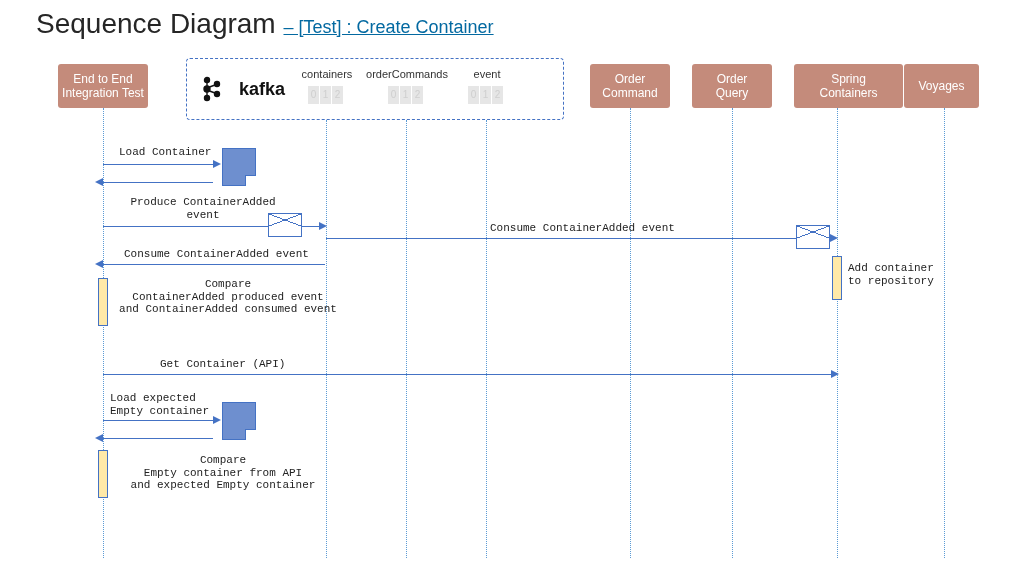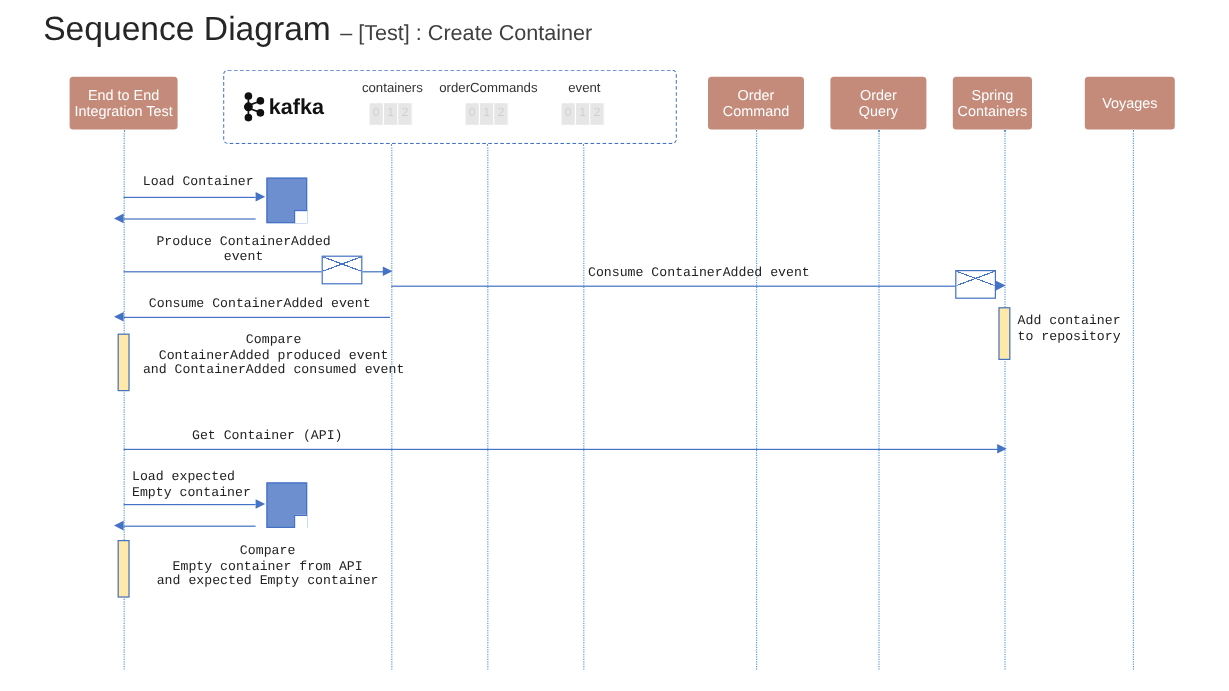--- a/index.html
+++ b/index.html
@@ -15,21 +15,22 @@
   .title {
     position: absolute;
     left: 36px;
     top: 8px;
     font-size: 28px;
     color: #262626;
   }
   .title .sub {
     font-size: 18px;
     font-weight: 400;
-    color: #404040;
+    color: #0369a1;
+    text-decoration: underline;
   }
   .participant {
     position: absolute;
     width: 90px;
     height: 44px;
     background: #c48b7b;
     color: #fff;
     font-size: 12px;
     display: flex;
     align-items: center;
@@ -52,21 +53,21 @@
     border-radius: 4px;
     background: #fff;
   }
   .kafka-logo {
     position: absolute;
     font-weight: 700;
     font-size: 18px;
     color: #111;
     display: flex;
     align-items: center;
-    gap: 2px;
+    gap: 17px;
   }
   .topic-label {
     position: absolute;
     font-size: 11px;
     color: #333;
     text-align: center;
   }
   .partitions {
     position: absolute;
     display: flex;
@@ -194,21 +195,21 @@
 </div>
 
 <div class="participant" style="left:590px;top:64px;width:80px">
     <span style="white-space:pre-line">Order
 Command</span>
   </div>
 <div class="participant" style="left:692px;top:64px;width:80px">
     <span style="white-space:pre-line">Order
 Query</span>
   </div>
-<div class="participant" style="left:794px;top:64px;width:66px">
+<div class="participant" style="left:794px;top:64px;width:109px">
     <span style="white-space:pre-line">Spring
 Containers</span>
   </div>
 <div class="participant" style="left:904px;top:64px;width:75px">
     <span style="white-space:pre-line">Voyages</span>
   </div>
 
 <div class="lifeline" style="left:103px"></div>
 <div class="lifeline" style="left:326px;top:120px"></div>
 <div class="lifeline" style="left:406px;top:120px"></div>

